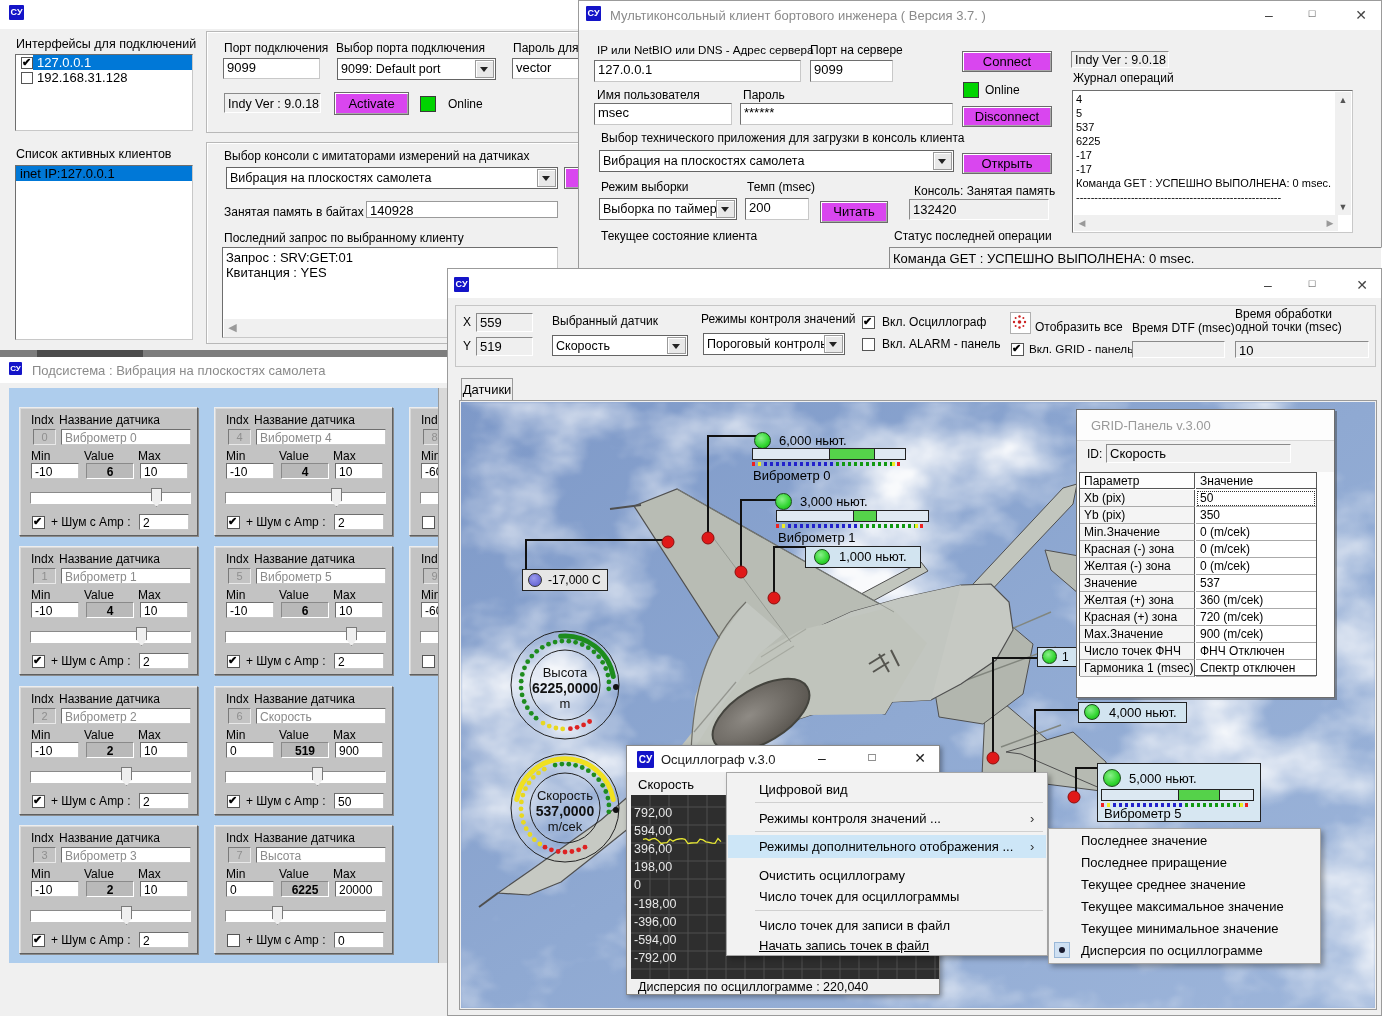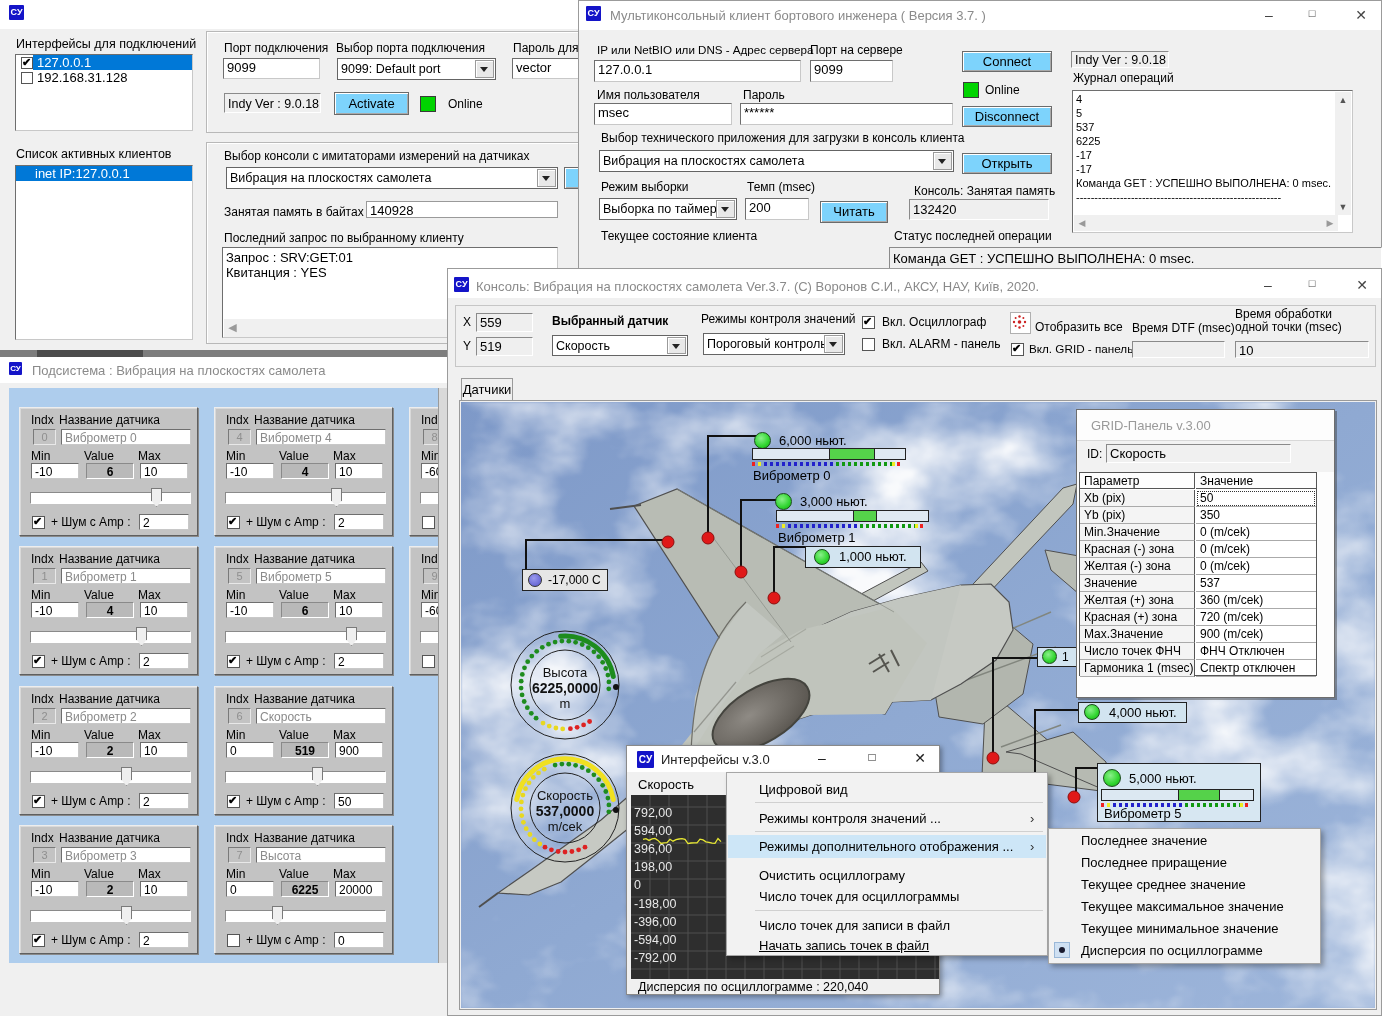--- a/index.html
+++ b/index.html
@@ -8,21 +8,21 @@
 .win{position:absolute;background:#f0f0f0;border:1px solid #9b9b9b;box-sizing:border-box;}
 .tbar{position:absolute;left:0;top:0;right:0;background:#fff;}
 .ttxt{position:absolute;color:#8a8a8a;font-size:13px;white-space:nowrap;}
 .icon{position:absolute;width:15px;height:15px;background:#1414c8;color:#fff;
   font-weight:bold;font-size:9px;text-align:center;line-height:15px;border-radius:1px;}
 .lbl{position:absolute;white-space:nowrap;font-size:12px;color:#000;}
 .edit{position:absolute;background:#fff;border:1px solid #6e6e6e;border-bottom-color:#c8c8c8;border-right-color:#c8c8c8;
   box-sizing:border-box;font-size:13px;padding:1px 0 0 3px;white-space:nowrap;overflow:hidden;}
 .sunk{position:absolute;background:#efefef;border:1px solid #8a8a8a;border-bottom-color:#fff;border-right-color:#fff;
   box-sizing:border-box;font-size:13px;padding:1px 0 0 3px;white-space:nowrap;overflow:hidden;}
-.btn{position:absolute;background:#7dd3fc;border:1px solid #6b6b6b;box-sizing:border-box;
+.btn{position:absolute;background:#d946ef;border:1px solid #6b6b6b;box-sizing:border-box;
   box-shadow:inset 1px 1px 0 #fff,inset -1px -1px 0 #a9a9a9;text-align:center;font-size:13px;}
 .combo{position:absolute;background:#fff;border:1px solid #646464;box-sizing:border-box;
   font-size:13px;white-space:nowrap;overflow:hidden;}
 .combo .ct{position:absolute;left:3px;top:3px;font-size:12.5px;}
 .carr{position:absolute;right:1px;top:1px;bottom:1px;width:17px;background:#e8e8e8;
   border:1px solid #9a9a9a;box-shadow:inset 1px 1px 0 #fff;}
 .carr:after{content:"";position:absolute;left:4px;top:6px;border:4px solid transparent;border-top:5px solid #222;}
 .cb{position:absolute;width:13px;height:13px;background:#fff;border:1px solid #555;box-sizing:border-box;}
 .cb.ck:after{content:"✔";position:absolute;left:0px;top:-2px;font-weight:bold;font-size:11px;color:#000;}
 .gsq{position:absolute;width:16px;height:16px;background:#00d400;border:1px solid #3a3a3a;box-sizing:border-box;}
@@ -45,21 +45,21 @@
   <div class="icon" style="left:9px;top:5px;">СУ</div>
   <div class="lbl" style="left:16px;top:37px;font-size:12.5px;">Интерфейсы для подключений</div>
   <div class="edit" style="left:15px;top:54px;width:178px;height:77px;padding:0;">
     <div class="cb ck" style="left:5px;top:2px;width:12px;height:12px;"></div>
     <div class="abs" style="left:17px;top:0px;width:159px;height:15px;background:#0078d7;color:#fff;padding:0 0 0 4px;font-size:13px;">127.0.0.1</div>
     <div class="cb" style="left:5px;top:17px;width:12px;height:12px;"></div>
     <div class="abs" style="left:21px;top:15px;font-size:13px;">192.168.31.128</div>
   </div>
   <div class="lbl" style="left:16px;top:147px;font-size:12.5px;">Список активных клиентов</div>
   <div class="edit" style="left:15px;top:165px;width:178px;height:175px;padding:0;">
-    <div class="abs" style="left:0px;top:0px;width:176px;height:15px;background:#0078d7;color:#ffffff;padding:0 0 0 19px;font-size:13px;">inet  IP:127.0.0.1</div>
+    <div class="abs" style="left:0px;top:0px;width:176px;height:15px;background:#0078d7;color:#000000;padding:0 0 0 4px;font-size:13px;">inet  IP:127.0.0.1</div>
   </div>
 
   <div class="abs" style="left:206px;top:31px;width:379px;height:100px;border:1px solid #b8b8b8;box-shadow:inset 1px 1px 0 #fff;"></div>
   <div class="lbl" style="left:224px;top:41px;">Порт подключения</div>
   <div class="edit" style="left:223px;top:58px;width:97px;height:21px;">9099</div>
   <div class="lbl" style="left:336px;top:41px;">Выбор порта подключения</div>
   <div class="combo" style="left:337px;top:58px;width:159px;height:22px;">
       <span class="ct">9099: Default port</span>
       <span class="carr"></span>
     </div>
@@ -316,31 +316,30 @@
   <div class="lbl" style="left:335px;top:183px;">Консоль: Занятая память</div>
   <div class="sunk" style="left:330px;top:198px;width:140px;height:21px;padding-top:2px;">132420</div>
   <div class="lbl" style="left:22px;top:228px;">Текущее состояние клиента</div>
   <div class="lbl" style="left:315px;top:228px;">Статус последней операции</div>
   <div class="sunk" style="left:310px;top:246px;width:493px;height:22px;padding-top:3px;background:#f0f0f0;">Команда GET : УСПЕШНО ВЫПОЛНЕНА: 0 msec.</div>
 </div>
 
 <div class="win" id="con" style="left:447px;top:268px;width:935px;height:748px;">
   <div class="tbar" style="height:29px;"></div>
   <div class="icon" style="left:6px;top:8px;">СУ</div>
-  <div class="ttxt" style="left:28px;top:10px;">Консоль: Вибрация на плоскостях самолета Ver.3.7. (С)  Воронов С.И., АКСУ, НАУ, Київ, 2020.</div>
   <div class="wbtn" style="left:811px;top:8px;">–</div>
   <div class="wbtn" style="left:855px;top:8px;font-size:11px;">□</div>
   <div class="wbtn" style="left:905px;top:8px;">✕</div>
 
   <div class="abs" style="left:7px;top:36px;width:921px;height:62px;border:1px solid #c6c6c6;box-sizing:border-box;"></div>
   <div class="lbl" style="left:15px;top:46px;">X</div>
   <div class="sunk" style="left:28px;top:44px;width:57px;height:19px;">559</div>
   <div class="lbl" style="left:15px;top:70px;">Y</div>
   <div class="sunk" style="left:28px;top:68px;width:57px;height:19px;">519</div>
-  <div class="lbl" style="left:104px;top:45px;font-weight:bold;">Выбранный датчик</div>
+  <div class="lbl" style="left:104px;top:45px;">Выбранный датчик</div>
   <div class="combo" style="left:104px;top:66px;width:136px;height:21px;">
       <span class="ct">Скорость</span>
       <span class="carr"></span>
     </div>
   <div class="lbl" style="left:253px;top:43px;">Режимы контроля значений</div>
   <div class="combo" style="left:255px;top:64px;width:142px;height:22px;">
       <span class="ct">Пороговый контроль</span>
       <span class="carr"></span>
     </div>
   <div class="cb ck" style="left:414px;top:47px;"></div>
@@ -589,21 +588,21 @@
 <div class="abs" style="left:116px;top:153px;width:120px;height:17px;border-bottom:1px solid #aaa;padding:1px 0 0 4px;box-sizing:border-box;white-space:nowrap;outline:none;outline-offset:-2px;">900 (m/cek)</div>
 <div class="abs" style="left:0;top:170px;width:115px;height:17px;border-right:1px solid #555;border-bottom:1px solid #aaa;background:#f4f4f4;padding:1px 0 0 4px;box-sizing:border-box;white-space:nowrap;">Число точек ФНЧ</div>
 <div class="abs" style="left:116px;top:170px;width:120px;height:17px;border-bottom:1px solid #aaa;padding:1px 0 0 4px;box-sizing:border-box;white-space:nowrap;outline:none;outline-offset:-2px;">ФНЧ Отключен</div>
 <div class="abs" style="left:0;top:187px;width:115px;height:17px;border-right:1px solid #555;border-bottom:1px solid #aaa;background:#f4f4f4;padding:1px 0 0 4px;box-sizing:border-box;white-space:nowrap;">Гармоника 1 (msec)</div>
 <div class="abs" style="left:116px;top:187px;width:120px;height:17px;border-bottom:1px solid #aaa;padding:1px 0 0 4px;box-sizing:border-box;white-space:nowrap;outline:none;outline-offset:-2px;">Спектр отключен</div>
 </div>
     </div>
 <div class="abs" style="left:178px;top:476px;width:314px;height:250px;background:#f0f0f0;border:1px solid #8a8a8a;box-sizing:border-box;box-shadow:2px 2px 5px rgba(0,0,0,.35);">
 <div class="abs" style="left:0;top:0;width:312px;height:26px;background:#fff;"></div>
 <div class="icon" style="left:10px;top:5px;width:17px;height:17px;line-height:17px;font-size:10px;">СУ</div>
-<div class="abs" style="left:34px;top:6px;font-size:13px;color:#222;">Интерфейсы v.3.0</div>
+<div class="abs" style="left:34px;top:6px;font-size:13px;color:#222;">Осциллограф v.3.0</div>
 <div class="wbtn" style="left:186px;top:4px;color:#222;">–</div>
 <div class="wbtn" style="left:236px;top:4px;color:#222;font-size:12px;">□</div>
 <div class="wbtn" style="left:284px;top:4px;color:#222;">✕</div>
 <div class="abs" style="left:11px;top:31px;font-size:13px;">Скорость</div>
 <svg class="abs" style="left:4px;top:49px;" width="308" height="184">
 <rect width="308" height="184" fill="#2e2e2e"></rect>
 <g stroke="#4e4e4e" stroke-width="1">
 <line x1="19" y1="0" x2="19" y2="184"></line>
 <line x1="38" y1="0" x2="38" y2="184"></line>
 <line x1="57" y1="0" x2="57" y2="184"></line>

